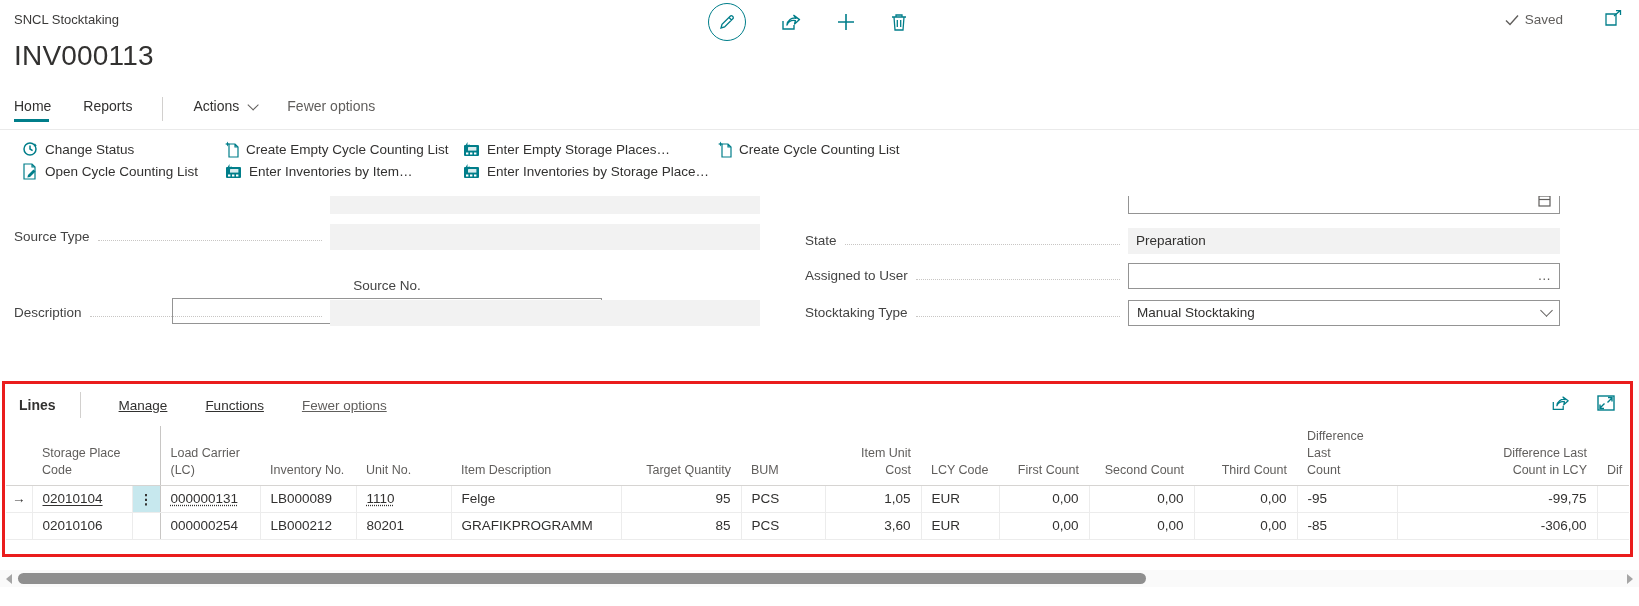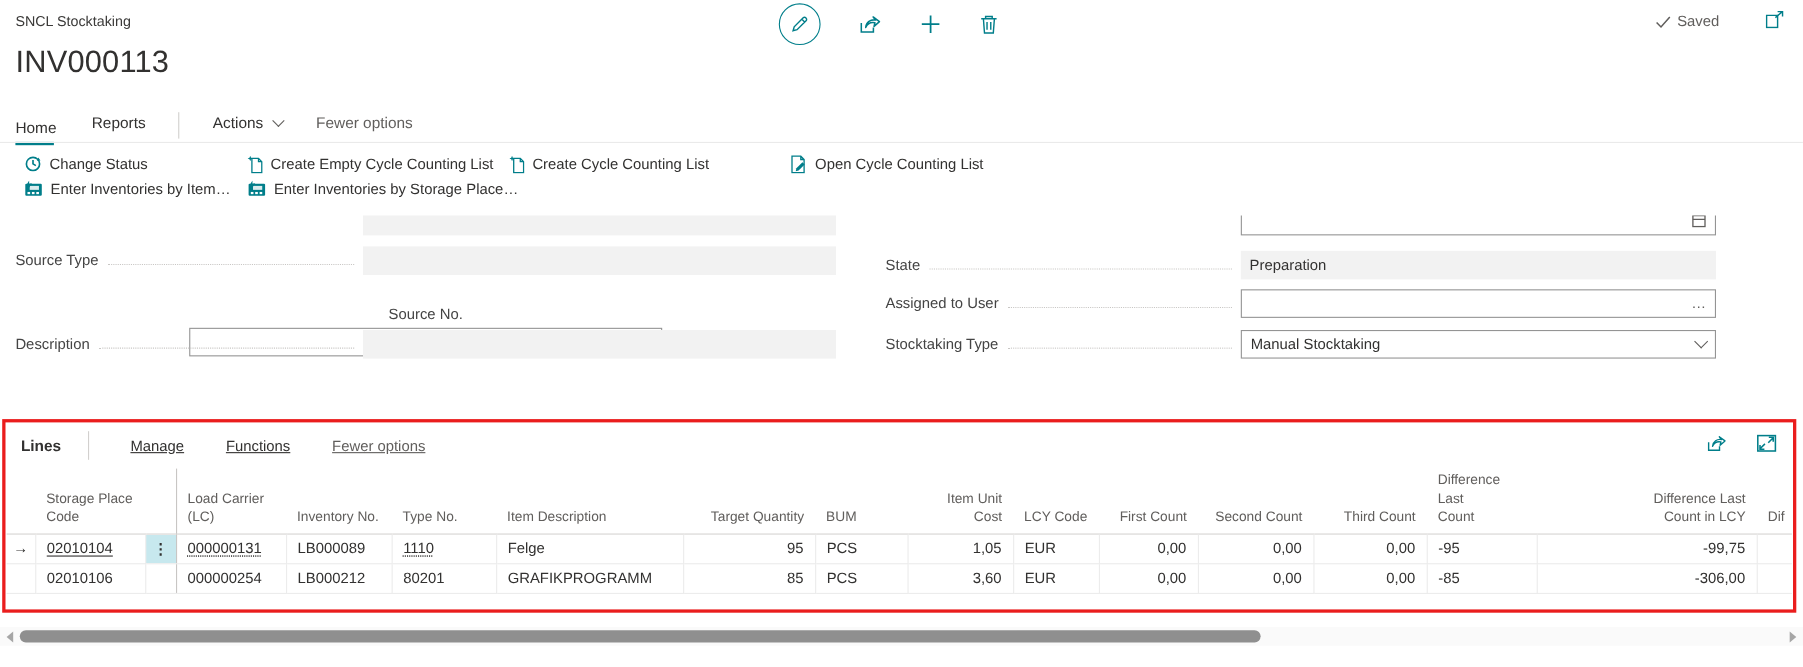--- a/index.html
+++ b/index.html
@@ -14,21 +14,21 @@
   .circle { width:38px; height:38px; border:1px solid #007e8a; border-radius:50%; }
   #saved-wrap { right:76px; top:12px; display:flex; gap:6px; align-items:center; color:#605e5c; font-size:13.5px; }
   #popout { right:16px; top:10px; }
 
   #page-title { left:14px; top:40px; font-size:28px; font-weight:400; letter-spacing:.2px; color:#323130; }
 
   
   #tabstrip { left:14px; top:96px; display:flex; align-items:center; gap:8px; font-size:14px; }
   .tab { padding:2px 12px 8px 12px; cursor:pointer; color:#323130; position:relative; white-space:nowrap; }
   .tab:first-child { padding-left:0; }
-  .tab.active { font-weight:400;margin-top:10px; }
+  .tab.active { font-weight:400; }
   .tab.active::after { content:""; position:absolute; left:0; right:14px; bottom:0; height:3px; background:#007e8a; }
   .tab.muted { color:#605e5c; }
   .tab-sep { width:1px; height:24px; background:#d2d0ce; margin:0 10px; }
   .chev { display:inline-block; width:8px; height:8px; border-right:1.5px solid #605e5c; border-bottom:1.5px solid #605e5c; transform:rotate(45deg) translateY(-3px); margin-left:8px; }
   #tab-underline { left:0; top:129px; width:1639px; height:1px; background:#eaeaea; }
 
   
   #ribbon { left:22px; top:138px; display:grid; grid-template-columns:203px 238px 255px auto; font-size:13.5px; }
   .act { display:flex; align-items:center; gap:7px; cursor:pointer; white-space:nowrap; color:#323130; height:22px; }
   .act svg { flex:none; }
@@ -138,20 +138,31 @@
         <path d="M12.8 2.2 l2 2.6 -3.2 0.4 Z" fill="#007e8a"></path>
       </svg>
     <span>Change Status</span>
   </div>
   <div class="act">
     <svg width="14" height="17" viewBox="0 0 14 17">
         <path d="M4 3 h6 l3 3 v10 h-9 Z M10 3 v3 h3" fill="none" stroke="#007e8a" stroke-width="1.2"></path>
         <path d="M2.5 0.5 l0.7 1.8 1.8 0.7 -1.8 0.7 -0.7 1.8 -0.7-1.8 -1.8-0.7 1.8-0.7 Z" fill="#007e8a"></path>
       </svg>
     <span>Create Empty Cycle Counting List</span>
+  </div>
+  <div class="act">
+    <svg width="17" height="15" viewBox="0 0 17 15">
+        <rect x="1" y="3" width="15" height="11" rx="1" fill="#007e8a"></rect>
+        <rect x="3" y="10.5" width="2.4" height="2" fill="#fff"></rect>
+        <rect x="7" y="10.5" width="2.4" height="2" fill="#fff"></rect>
+        <rect x="11" y="10.5" width="2.4" height="2" fill="#fff"></rect>
+        <rect x="5" y="5" width="8.4" height="3.6" fill="#fff" opacity=".85"></rect>
+        <path d="M4.5 0 L1.5 5 l3-1 -1 4 3.5-5.5 -2.5 0.5 Z" fill="#007e8a"></path>
+      </svg>
+    <span>Enter Empty Storage Places…</span>
   </div>
 
   <div class="act">
     <svg width="14" height="17" viewBox="0 0 14 17">
         <path d="M4 3 h6 l3 3 v10 h-9 Z M10 3 v3 h3" fill="none" stroke="#007e8a" stroke-width="1.2"></path>
         <path d="M2.5 0.5 l0.7 1.8 1.8 0.7 -1.8 0.7 -0.7 1.8 -0.7-1.8 -1.8-0.7 1.8-0.7 Z" fill="#007e8a"></path>
       </svg>
     <span>Create Cycle Counting List</span>
   </div>
   <div class="act">
@@ -288,21 +299,21 @@
     </colgroup>
     <thead>
       <tr>
         <th></th>
         <th>Storage Place
 Code</th>
         <th class="freeze"></th>
         <th>Load Carrier
 (LC)</th>
         <th>Inventory No.</th>
-        <th>Type No.</th>
+        <th>Unit No.</th>
         <th>Item Description</th>
         <th class="num">Target Quantity</th>
         <th>BUM</th>
         <th class="num">Item Unit Cost</th>
         <th>LCY Code</th>
         <th class="num">First Count</th>
         <th class="num">Second Count</th>
         <th class="num">Third Count</th>
         <th>Difference Last
 Count</th>

